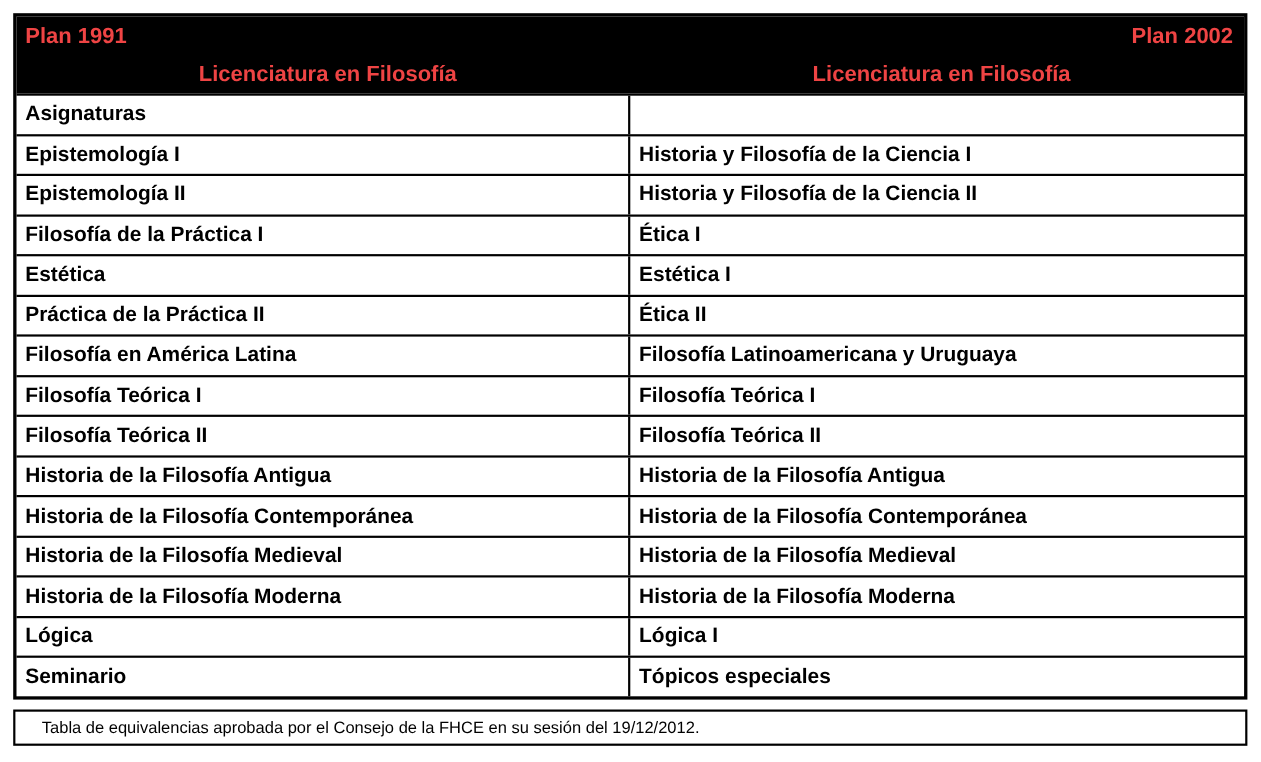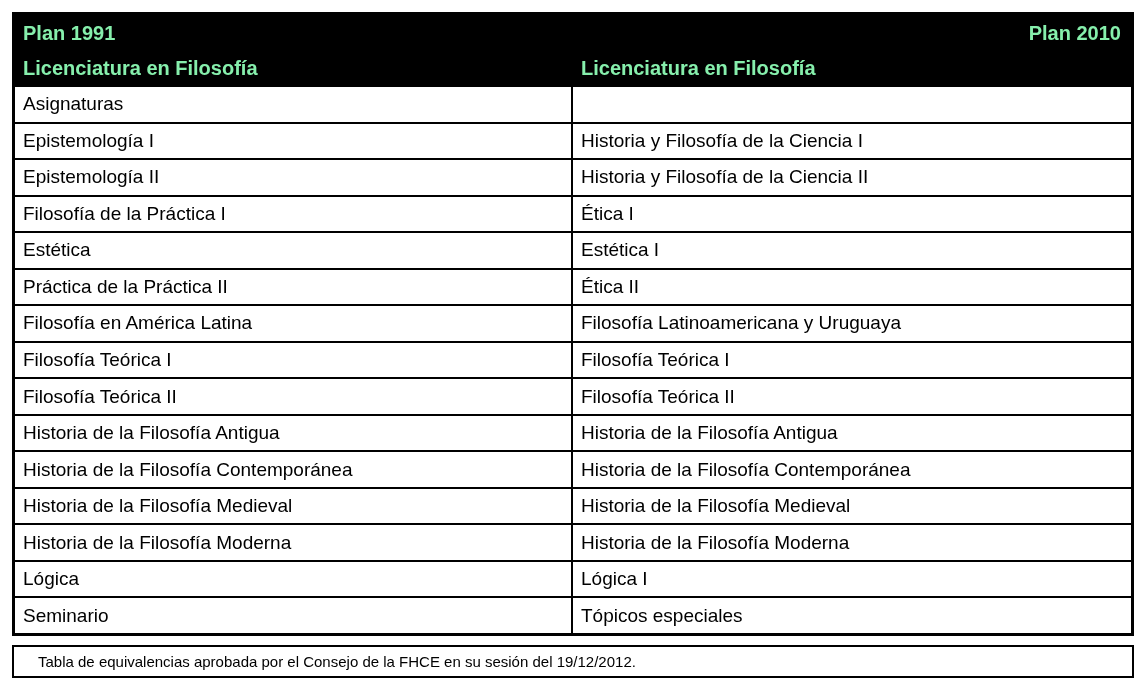--- a/index.html
+++ b/index.html
@@ -44,40 +44,42 @@
     justify-content: space-between;
     padding: 0 10px 0 8px;
   }
   .thead-line2 {
     display: flex;
   }
   .thead-line2 .hcell {
     width: 50%;
     box-sizing: border-box;
     padding-left: 8px;
+    text-align: center;
   }
   .tbody {
     flex: 1 1 auto;
     display: flex;
     flex-direction: column;
   }
   .trow {
     flex: 1 1 auto;
     display: flex;
     border-top: 2px solid #000000;
   }
   .trow .cell {
     width: 50%;
     box-sizing: border-box;
     display: flex;
     align-items: center;
     padding: 0 8px;
     font-size: 19px;
     white-space: nowrap;
     overflow: hidden;
+    font-weight: bold;
   }
   .trow .cell-left {
     border-right: 2px solid #000000;
   }
   .footer-box {
     position: absolute;
     left: 12px;
     top: 645px;
     width: 1122px;
     height: 33px;
@@ -90,24 +92,24 @@
     font-size: 15px;
   }
 </style>
 </head>
 <body>
 
 <div class="doc">
 
   <div class="table-outer">
 
-    <div class="thead" style="background: rgb(0, 0, 0); color: #86efac;">
+    <div class="thead" style="background: rgb(0, 0, 0); color: #ef4444;">
       <div class="thead-line1">
         <span>Plan 1991</span>
-        <span>Plan 2010</span>
+        <span>Plan 2002</span>
       </div>
       <div class="thead-line2">
         <span class="hcell">Licenciatura en Filosofía</span>
         <span class="hcell">Licenciatura en Filosofía</span>
       </div>
     </div>
 
     <div class="tbody">
   <div class="trow">
     <div class="cell cell-left">Asignaturas</div>

